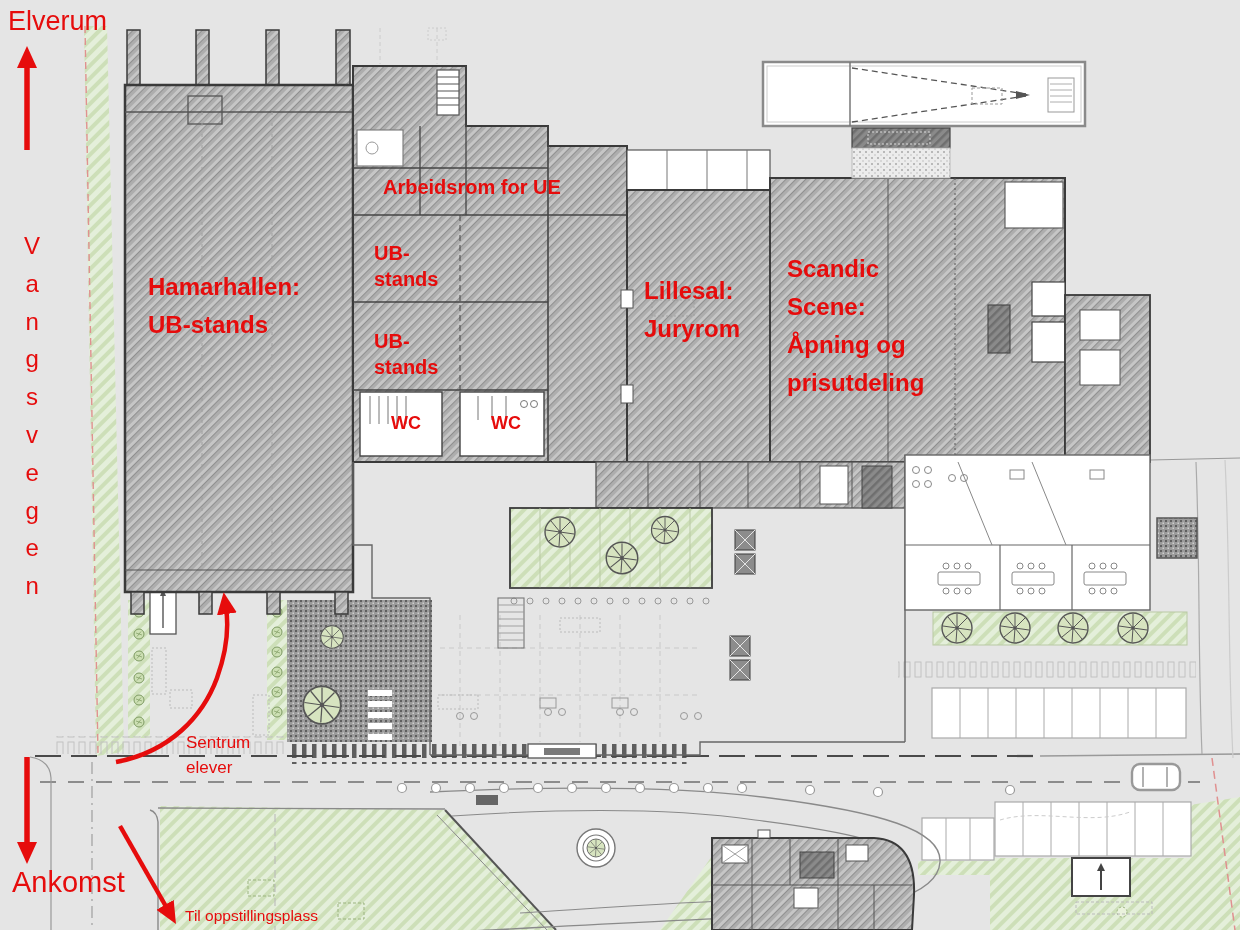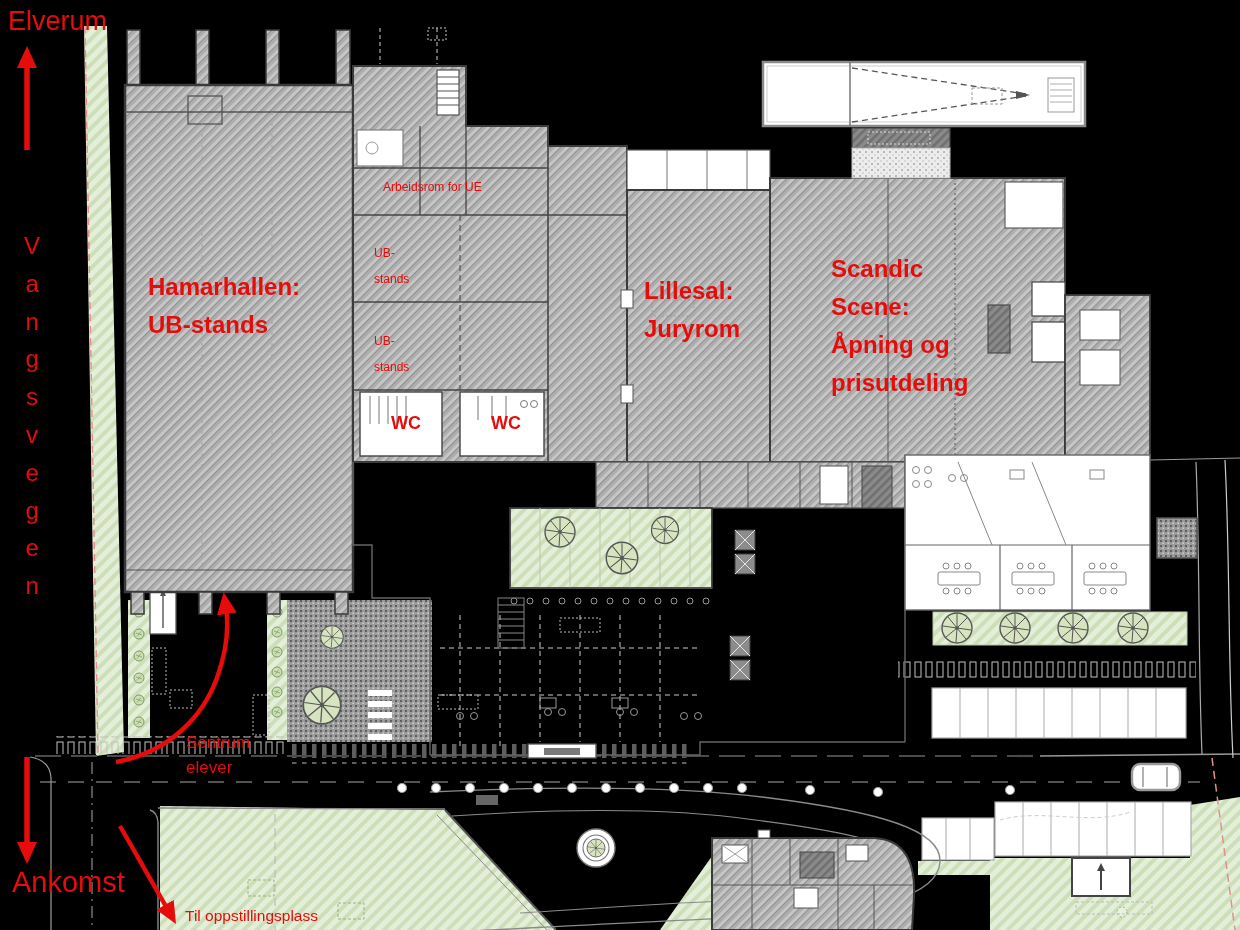--- a/index.html
+++ b/index.html
@@ -1,22 +1,22 @@
 <!DOCTYPE html>
 <html><head>
 <meta charset="utf-8">
 <style>
   html,body{margin:0;padding:0;background:#fff;}
-  .stage{position:relative;width:1240px;height:930px;background:#000000;overflow:hidden;
+  .stage{position:relative;width:1240px;height:930px;background:#e5e5e5;overflow:hidden;
          font-family:"Liberation Sans",sans-serif;}
   .stage svg{position:absolute;left:0;top:0;}
   .lbl{position:absolute;color:#e60c0c;white-space:pre-line;line-height:1.15;}
   .big{font-size:27px;}
   .hall{font-size:24px;font-weight:bold;line-height:38px;}
-  .mid{font-size:12px;font-weight:normal;line-height:26px;}
+  .mid{font-size:20px;font-weight:bold;line-height:26px;}
   .wc{font-size:18px;font-weight:bold;}
   .route{font-size:17px;line-height:25px;}
   .route-sm{font-size:15.5px;line-height:24px;margin-top:32px;}
   .vertical{writing-mode:vertical-rl;text-orientation:upright;letter-spacing:0.45em;font-size:24px;}
 </style>
 </head>
 <body>
 
 <div class="stage">
 
@@ -416,21 +416,21 @@
 UB-stands</div>
 <div class="lbl mid" style="left:383px;top:174px;">Arbeidsrom for UE</div>
 <div class="lbl mid" style="left:374px;top:240px;">UB-
 stands</div>
 <div class="lbl mid" style="left:374px;top:328px;">UB-
 stands</div>
 <div class="lbl wc" style="left:391px;top:413px;">WC</div>
 <div class="lbl wc" style="left:491px;top:413px;">WC</div>
 <div class="lbl hall" style="left:644px;top:272px;">Lillesal:
 Juryrom</div>
-<div class="lbl hall" style="left:787px;top:250px;margin-left:44px;">Scandic
+<div class="lbl hall" style="left:787px;top:250px;">Scandic
 Scene:
 Åpning og
 prisutdeling</div>
 
 <div class="lbl route" style="left:186px;top:730px;">Sentrum
 elever</div>
 <div class="lbl route-sm" style="left:185px;top:872px;">Til oppstillingsplass
 ved brann</div>
 
 </div>

